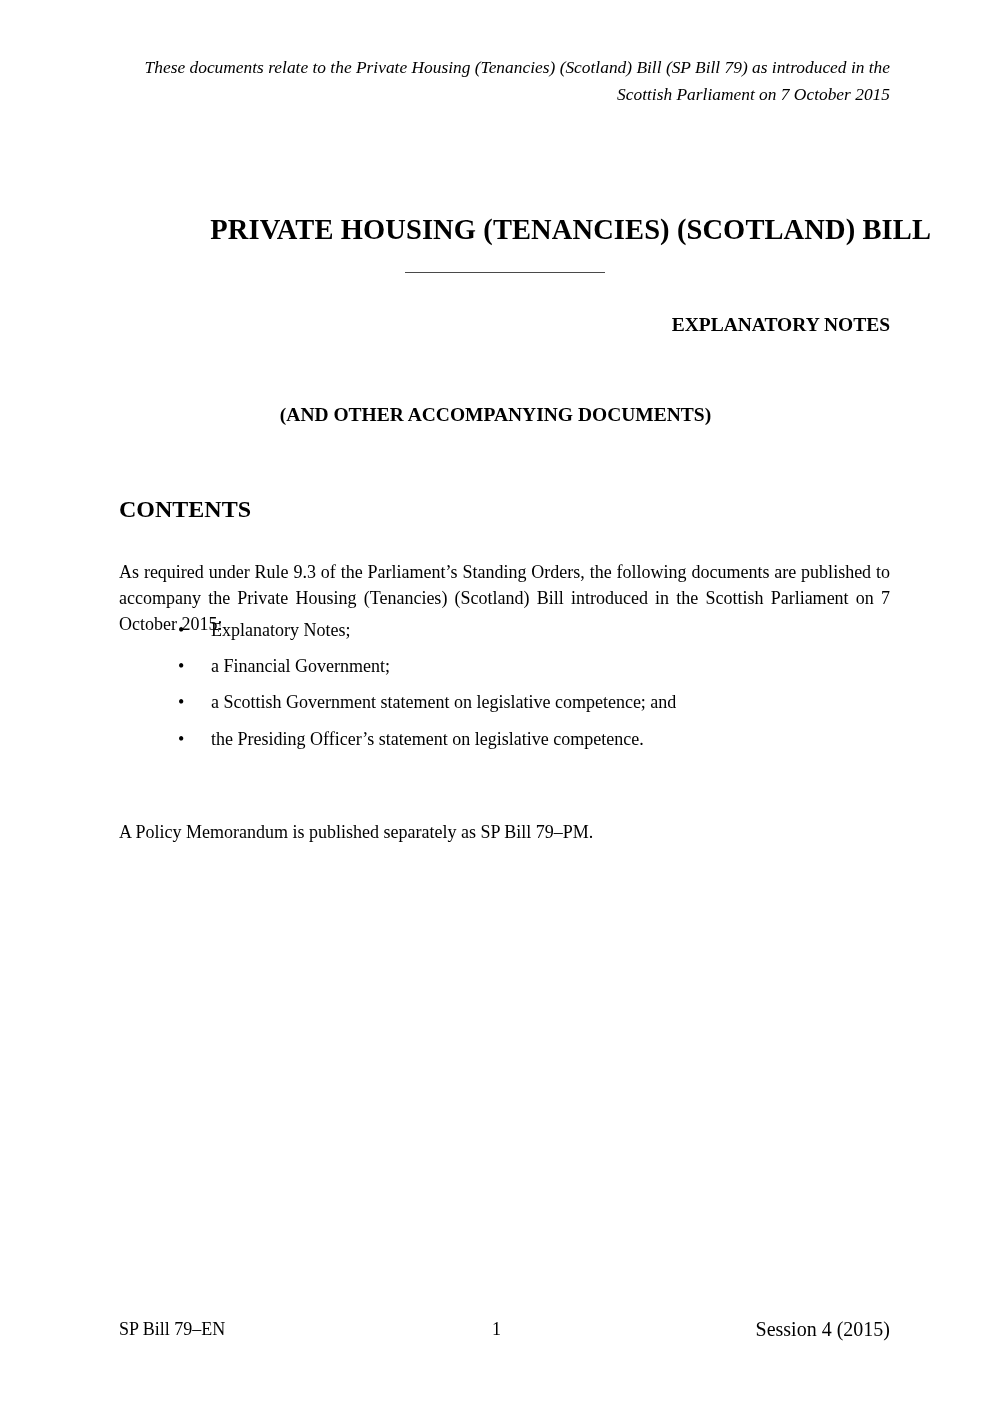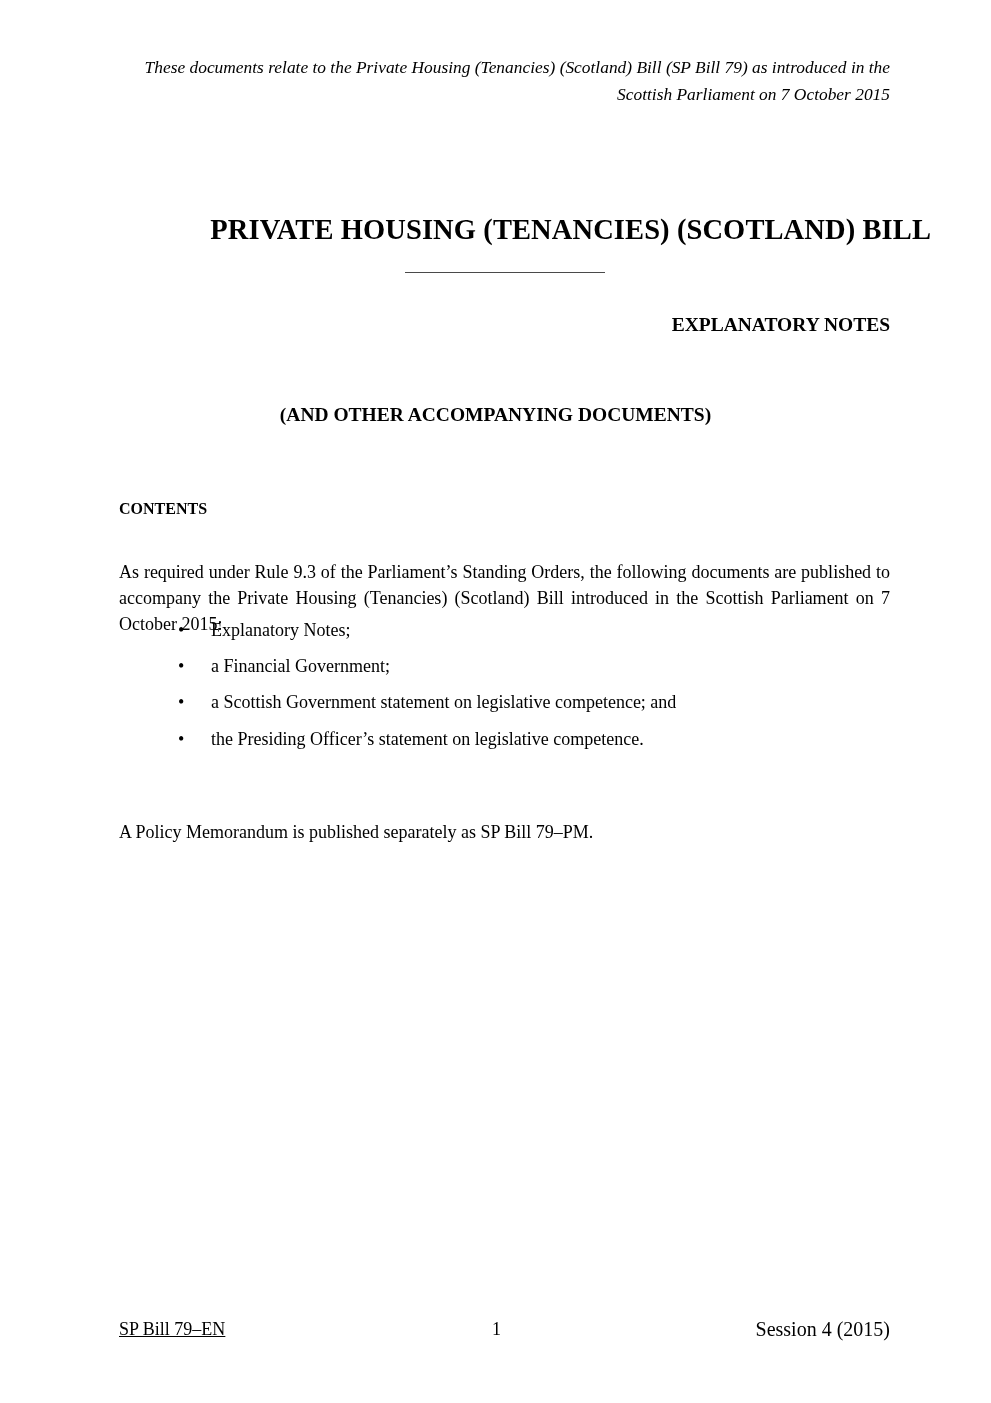--- a/index.html
+++ b/index.html
@@ -79,21 +79,21 @@
     line-height: 26px;
     margin-top: 40px;
   }
 
   
   .contents-heading {
     position: absolute;
     left: 119px;
     top: 497px;
     font-weight: bold;
-    font-size: 16px;
+    font-size: 24px;
     line-height: 24px;
   }
 
   .intro-paragraph {
     position: absolute;
     left: 119px;
     top: 541px;
     width: 771px;
     text-align: justify;
     font-size: 18px;
@@ -141,21 +141,20 @@
     top: 1316px;
     width: 771px;
     height: 26px;
   }
   .footer-left {
     position: absolute;
     left: 0;
     top: 0;
     font-size: 18px;
     line-height: 26px;
-    text-decoration: underline;
   }
   .footer-center {
     position: absolute;
     left: 0;
     top: 0;
     width: 755px;
     text-align: center;
     font-size: 18px;
     line-height: 26px;
   }

